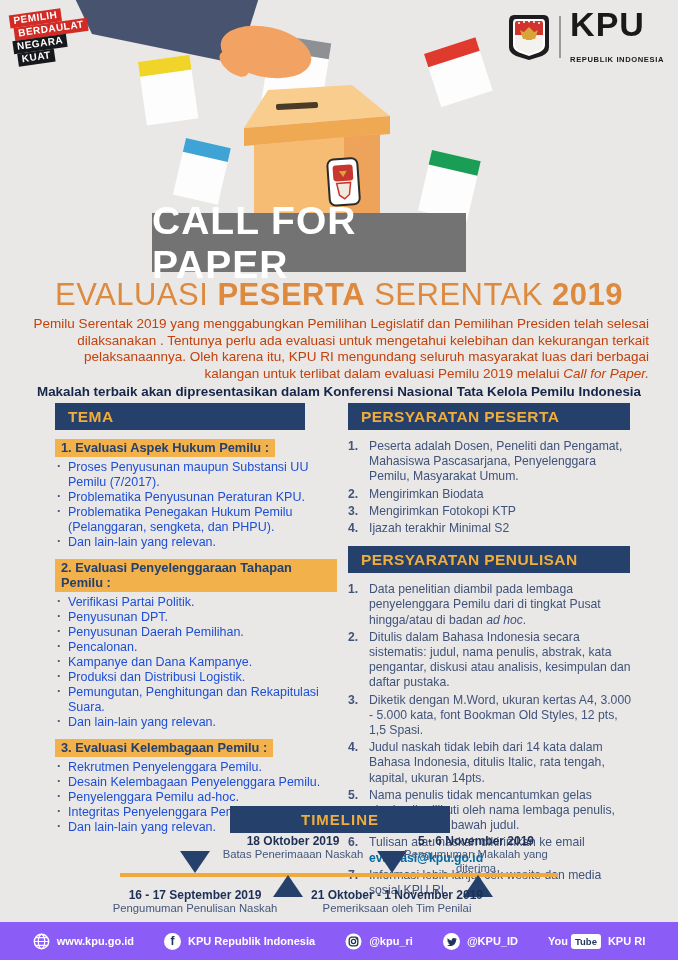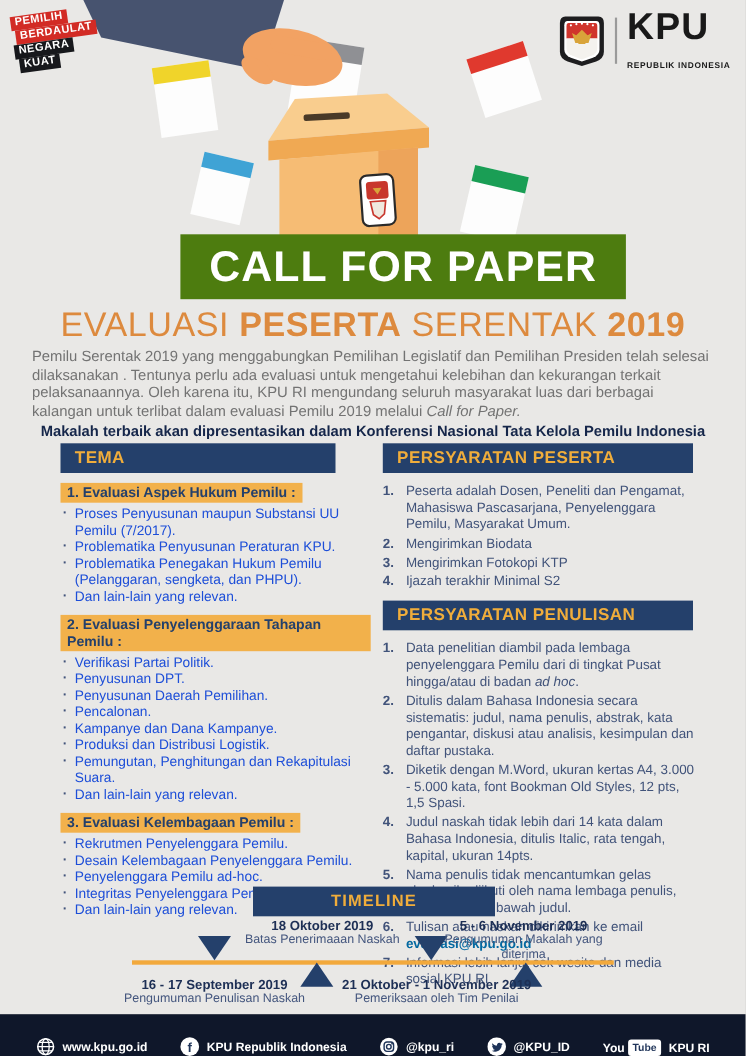--- a/index.html
+++ b/index.html
@@ -22,33 +22,33 @@
   .kpu-logo .divider { width:2px; height:42px; background:#9a9a9a; }
   .kpu-logo .txt { line-height:.85; }
   .kpu-logo .kpu { font-size:34px; font-weight:800; color:#191919; letter-spacing:1px; }
   .kpu-logo .sub { font-size:7.6px; font-weight:700; color:#191919; letter-spacing:.6px; margin-top:18px; }
 
   
   .illustration { position:absolute; left:0; top:0; width:678px; height:300px; z-index:1; }
 
   
   .cfp-banner {
-    position:absolute; left:164px; top:213px; width:405px; height:59px; z-index:3;
-    background:#4d7c0f; display:flex; align-items:center; justify-content:center;
+    position:absolute; left:152px; top:213px; width:314px; height:59px; z-index:3;
+    background:#737373; display:flex; align-items:center; justify-content:center;
     color:#fff; font-size:39px; font-weight:800; letter-spacing:1px;
   }
 
   
   .heading { position:absolute; left:0; top:277px; width:678px; text-align:center; z-index:3;
     font-size:31px; color:#dd8a3e; letter-spacing:.5px; white-space:nowrap; }
   .heading b { font-weight:800; }
 
   
-  .intro { position:absolute; left:29px; top:316px; width:620px; text-align:left; z-index:3;
-    font-size:13.5px; line-height:16.6px; color:#737373; }
+  .intro { position:absolute; left:29px; top:316px; width:620px; text-align:right; z-index:3;
+    font-size:13.5px; line-height:16.6px; color:#c2410c; }
   .intro .em { font-style:italic; }
   .intro-bold { position:absolute; left:19px; top:384px; width:640px; text-align:center; z-index:3;
     font-size:13.4px; font-weight:800; color:#15264a; }
 
   
   .bar { background:#24406b; color:#f0ad3b; font-weight:800; font-size:15.5px;
     height:27px; line-height:27px; padding-left:13px; letter-spacing:.4px; }
 
   
   .col-left  { position:absolute; left:55px;  top:403px; width:282px; z-index:2; }
@@ -77,22 +77,22 @@
     display:flex; align-items:center; justify-content:center; }
   .tl-line { position:absolute; left:120px; top:873px; width:438px; height:4px; background:#f2a93c; z-index:2; }
   .tri { position:absolute; width:0; height:0; z-index:3; }
   .tri.down { border-left:15px solid transparent; border-right:15px solid transparent; border-top:22px solid #24406b; top:851px; }
   .tri.up   { border-left:15px solid transparent; border-right:15px solid transparent; border-bottom:22px solid #24406b; top:875px; }
   .tl-label { position:absolute; text-align:center; z-index:3; }
   .tl-label .d { font-size:12px; font-weight:800; color:#1d2f55; }
   .tl-label .t { font-size:11.3px; line-height:13.5px; color:#44567e; }
 
   
-  .footer { position:absolute; left:0; bottom:0; width:678px; height:38px; background:#0f172a; z-index:5;
-    display:flex; align-items:flex-end; justify-content:center; gap:30px; }
+  .footer { position:absolute; left:0; bottom:0; width:678px; height:38px; background:#8b5cf6; z-index:5;
+    display:flex; align-items:center; justify-content:center; gap:30px; }
   .f-item { display:flex; align-items:center; gap:7px; color:#fff; font-size:11px; font-weight:700; cursor:pointer; }
   .f-circle { width:17px; height:17px; border-radius:50%; background:#fff; color:#1f3459;
     display:flex; align-items:center; justify-content:center; font-size:12px; font-weight:800; }
   .yt-box { background:#fff; color:#1f3459; border-radius:3px; font-size:9.5px; font-weight:800;
     padding:2px 4px; margin-left:2px; }
   .yt-you { font-size:11px; font-weight:800; }
 </style>
 </head>
 <body>
 

